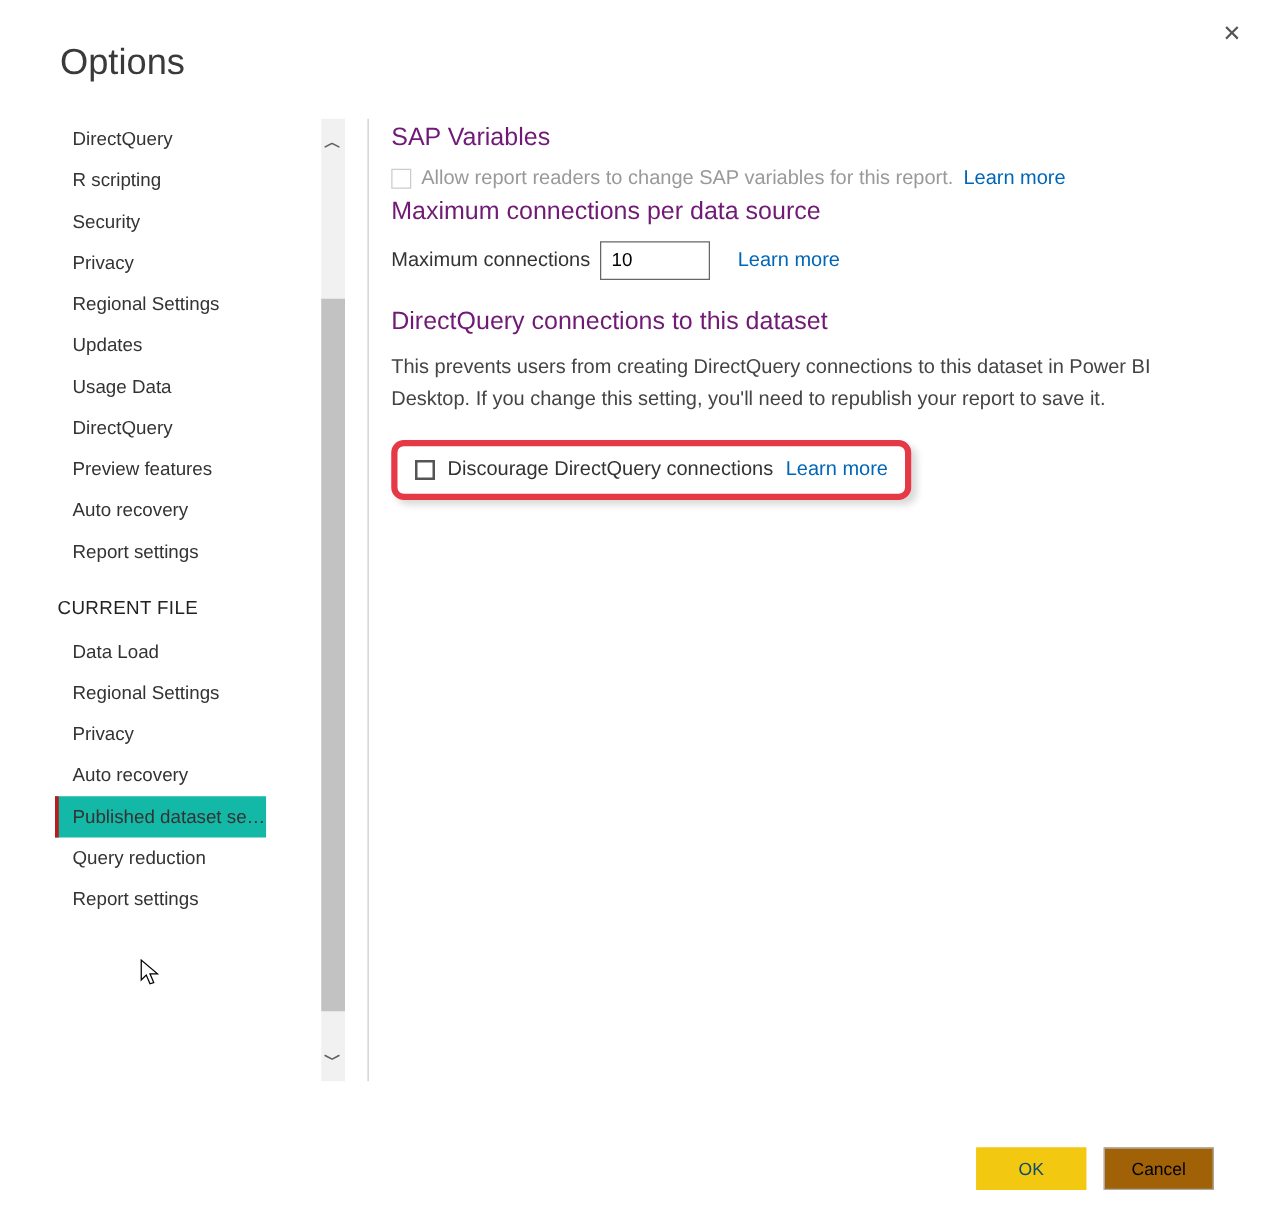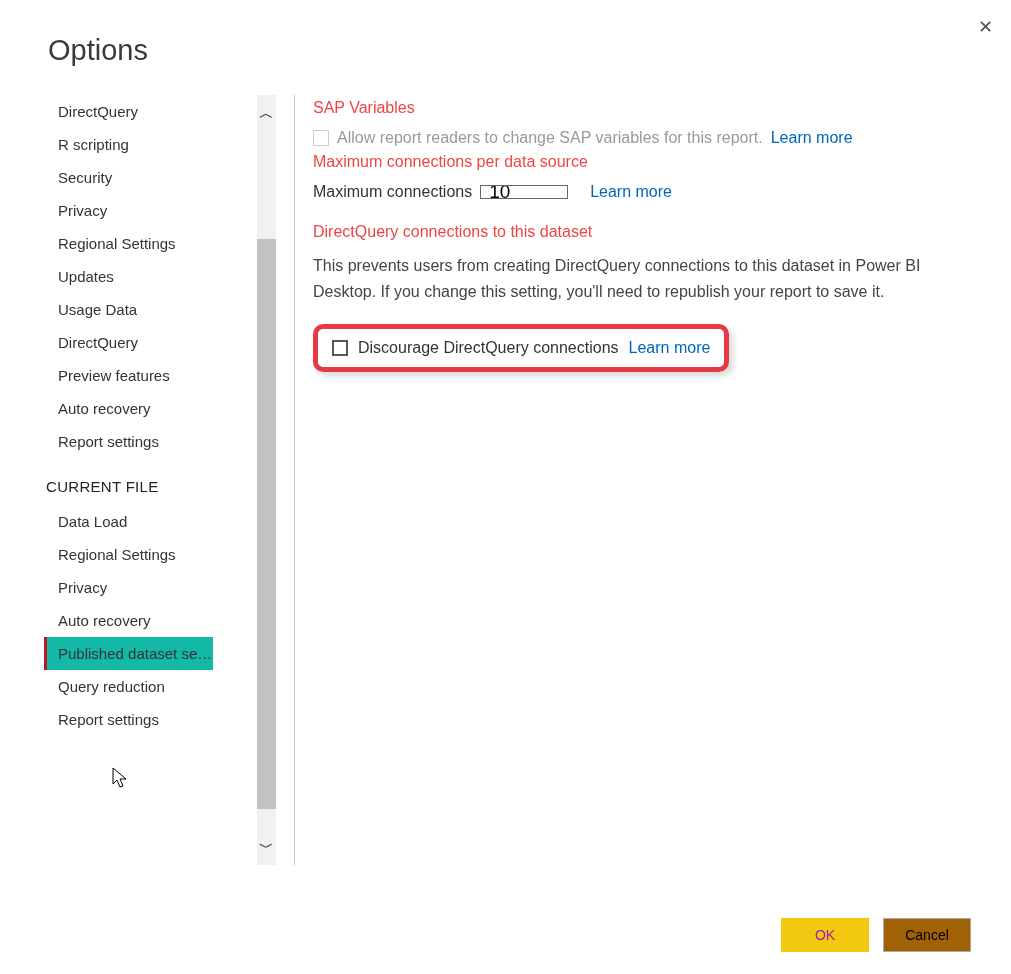--- a/index.html
+++ b/index.html
@@ -92,41 +92,41 @@
     background: #ccc;
     margin: 0 18px;
     height: 100%;
   }
   .content {
     flex: 1;
     padding-right: 40px;
     color: #333;
   }
   .content h2 {
-    font-size: 16px;
+    font-size: 20px;
     font-weight: 400;
-    color: #ef4444;
+    color: #701a75;
     margin: 4px 0 12px 0;
   }
   .row { display: flex; align-items: center; gap: 8px; margin-bottom: 6px; }
   .disabled-text { color: #999; }
   .link { color: #0066b8; cursor: pointer; }
   .checkbox-box {
     width: 16px; height: 16px;
     border: 1px solid #999;
     display: inline-block;
     flex-shrink: 0;
   }
   .checkbox-box.disabled { border-color: #ccc; }
   .num-input {
     width: 88px;
-    height: 14px;
+    height: 31px;
     border: 1px solid #666;
     padding: 2px 8px;
-    font-size: 19px;
+    font-size: 15px;
     font-family: inherit;
   }
   .para {
     font-size: 16px;
     color: #444;
     line-height: 1.65;
     margin: 6px 0 12px 0;
   }
   .label-txt { font-size: 16px; color: #333; }
   .callout {
@@ -151,21 +151,21 @@
     min-width: 88px;
     height: 34px;
     font-size: 14px;
     border: 1px solid #aaa;
     background: #a16207;
     cursor: pointer;
   }
   .btn-primary {
     background: #f2c811;
     border-color: #f2c811;
-    color: #a21caf;
+    color: #0c4a6e;
   }
   .cursor-img {
     position: absolute;
     left: 112px;
     top: 767px;
     pointer-events: none;
   }
 </style>
 </head>
 <body>

